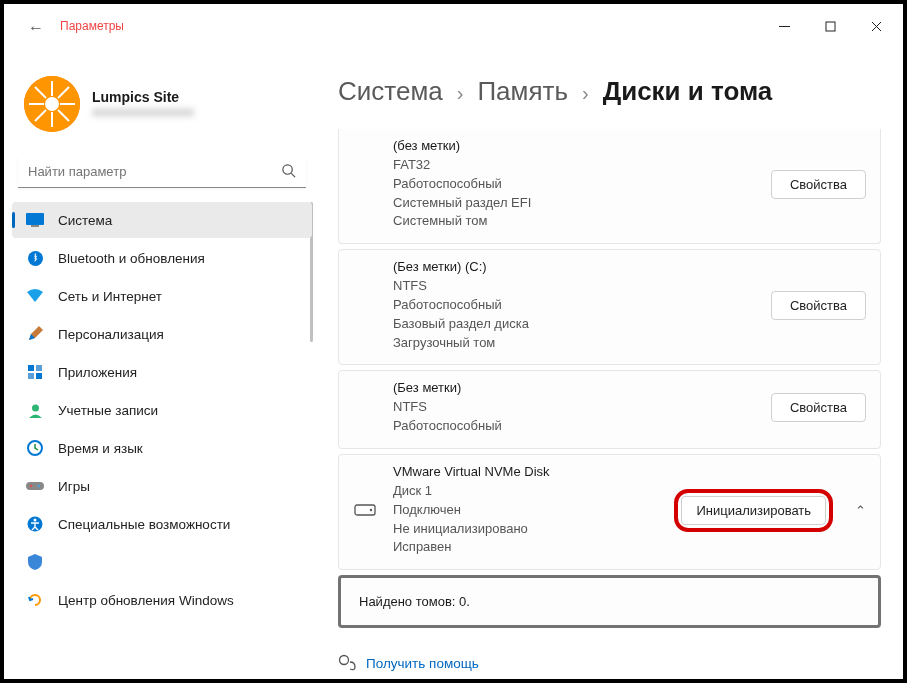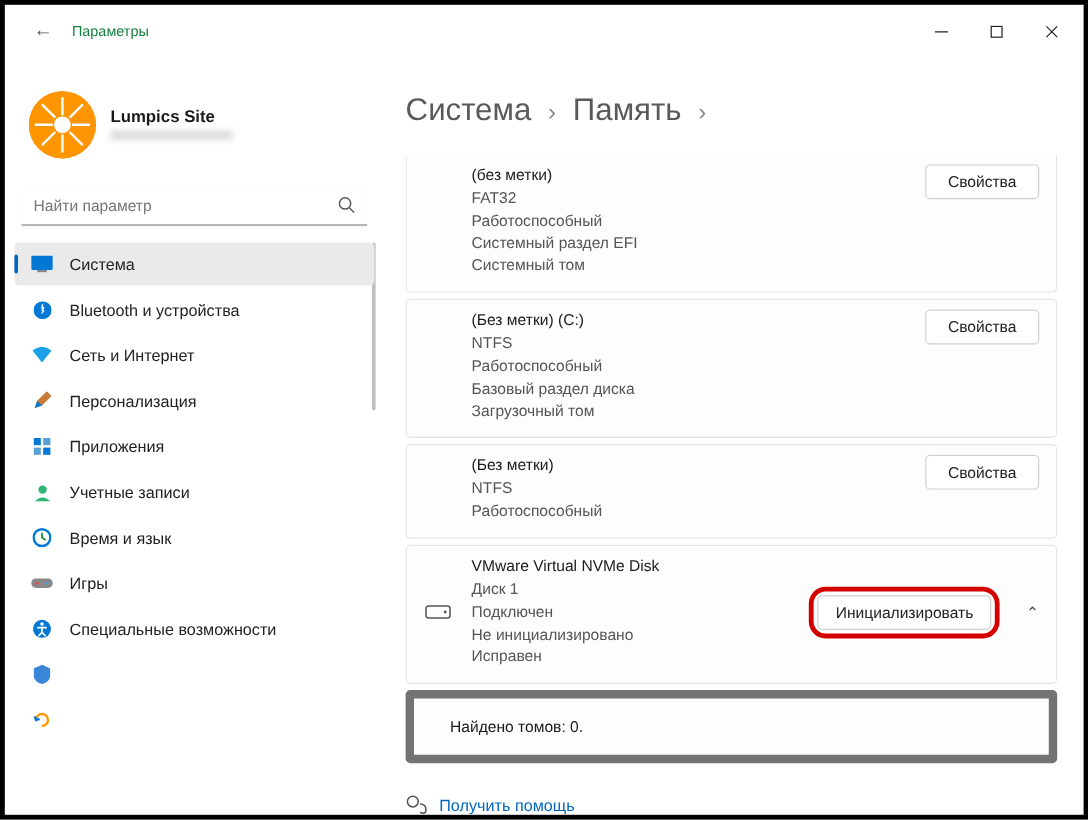--- a/index.html
+++ b/index.html
@@ -1,21 +1,21 @@
 <!DOCTYPE html>
 <html><head>
 <meta charset="utf-8">
 <style>
 * { margin: 0; padding: 0; box-sizing: border-box; font-family: "Segoe UI", Arial, sans-serif; }
 body { width: 907px; height: 683px; background: #fff; overflow: hidden; border: 4px solid #000; position: relative; }
 
 
 .titlebar { display: flex; align-items: center; height: 44px; padding: 0 4px; }
 .titlebar .back { width: 32px; height: 32px; display: flex; align-items: center; justify-content: center; border-radius: 4px; font-size: 16px; color: #555; margin-left: 12px; }
-.titlebar .title { margin-left: 8px; font-size: 12px; color: #15803d; }
+.titlebar .title { margin-left: 8px; font-size: 12px; color: #ef4444; }
 .titlebar .win-controls { margin-left: auto; display: flex; }
 .titlebar .win-btn { width: 46px; height: 32px; display: flex; align-items: center; justify-content: center; font-size: 13px; color: #222; }
 
 
 .content { display: flex; height: calc(100% - 44px); }
 
 
 .sidebar { width: 316px; padding: 0 8px 8px 8px; display: flex; flex-direction: column; }
 .profile { display: flex; align-items: center; gap: 12px; padding: 28px 12px 16px 12px; }
 .avatar { width: 56px; height: 56px; border-radius: 50%; background: radial-gradient(circle at 50% 50%, #ffa629 0%, #ff8c00 50%, #ff7b00 60%); display: flex; align-items: center; justify-content: center; position: relative; }
@@ -36,31 +36,31 @@
 
 
 .main { flex: 1; padding: 0 22px 0 18px; overflow: hidden; }
 .breadcrumb { display: flex; align-items: baseline; gap: 14px; padding: 28px 0 22px 0; font-size: 26px; color: #5a5a5a; }
 .breadcrumb .chev { color: #888; font-size: 20px; }
 .breadcrumb .current { font-weight: 600; color: #1a1a1a; }
 
 .cards { display: flex; flex-direction: column; gap: 2px; }
 .card { border: 1px solid #e6e6e6; border-radius: 4px; background: #fdfdfd; padding: 8px 14px 12px 54px; position: relative; }
 .card + .card { margin-top: 3px; }
-.card .card-body { display: flex; align-items: flex-start; justify-content: space-between; gap: 12px; }
+.card .card-body { display: flex; align-items: center; justify-content: space-between; gap: 12px; }
 .card .lines { font-size: 13px; color: #555; line-height: 1.45; }
 .card .lines .strong { color: #1a1a1a; }
 .card .btn { border: 1px solid #d0d0d0; background: #fff; border-radius: 4px; padding: 6px 18px; font-size: 13px; color: #222; white-space: nowrap; }
 .card .chevron { color: #555; font-size: 13px; align-self: center; margin-left: 6px; }
 .card.disk { padding-left: 14px; display: flex; align-items: center; gap: 16px; }
 .disk-ico { width: 24px; height: 20px; display:flex; align-items:center; justify-content:center; color:#555;}
 .highlight-btn { border: 4px solid #d40000; border-radius: 14px; padding: 3px; display:inline-block; }
 .highlight-btn .btn { border: 1px solid #d0d0d0; background:#fff; border-radius:4px; padding: 6px 14px; font-size: 13px; }
 
-.volumes-found { border: 7px solid #737373; border-radius: 4px; background:#fdfdfd; padding: 16px 30px; margin-top: 3px; font-size: 13px; color: #1a1a1a; }
+.volumes-found { border: 3px solid #737373; border-radius: 4px; background:#fdfdfd; padding: 16px 18px; margin-top: 3px; font-size: 13px; color: #1a1a1a; }
 
 .help { display:flex; align-items:center; gap: 10px; margin-top: 26px; color:#0067c0; font-size: 13.5px;}
 .help svg { color:#555; }
 </style>
 </head>
 <body>
 
 <div class="titlebar">
   <div class="back">←</div>
   <div class="title">Параметры</div>
@@ -132,21 +132,21 @@
           </span>
         <span>Система</span>
       </div>
       <div class="nav-item">
         <span class="nav-ico">
             <svg width="15" height="15" viewBox="0 0 16 16">
               <circle cx="8" cy="8" r="8" fill="#0078d4"></circle>
               <path d="M6 4 L10 7 L6 10 M6 6 L10 11 L6 14 M8 2 V14" stroke="#fff" stroke-width="1.2" fill="none" transform="scale(0.7) translate(3.5,1.5)"></path>
             </svg>
           </span>
-        <span>Bluetooth и устройства</span>
+        <span>Bluetooth и обновления</span>
       </div>
       <div class="nav-item">
         <span class="nav-ico">
             <svg width="16" height="14" viewBox="0 0 16 14">
               <path d="M8 13 L0 3 Q8 -3 16 3 Z" fill="#1aa0e8"></path>
             </svg>
           </span>
         <span>Сеть и Интернет</span>
       </div>
       <div class="nav-item">
@@ -214,30 +214,32 @@
             </svg>
           </span>
       </div>
       <div class="nav-item">
         <span class="nav-ico">
             <svg width="16" height="16" viewBox="0 0 16 16">
               <path d="M3 8 A5 5 0 1 1 8 13" fill="none" stroke="#ff9800" stroke-width="2"></path>
               <path d="M2 5 L3 8 L6 7" fill="none" stroke="#0078d4" stroke-width="2"></path>
             </svg>
           </span>
+        <span>Центр обновления Windows</span>
       </div>
     </div>
   </div>
 
   <div class="main">
     <div class="breadcrumb">
       <span>Система</span>
       <span class="chev">›</span>
       <span>Память</span>
       <span class="chev">›</span>
+      <span class="current">Диски и тома</span>
     </div>
 
     <div class="cards">
 
       <div class="card" style="border-top:none; border-radius:0 0 4px 4px;">
         <div class="card-body">
           <div class="lines">
             <div class="strong">(без метки)</div>
             <div>FAT32</div>
             <div>Работоспособный</div>

